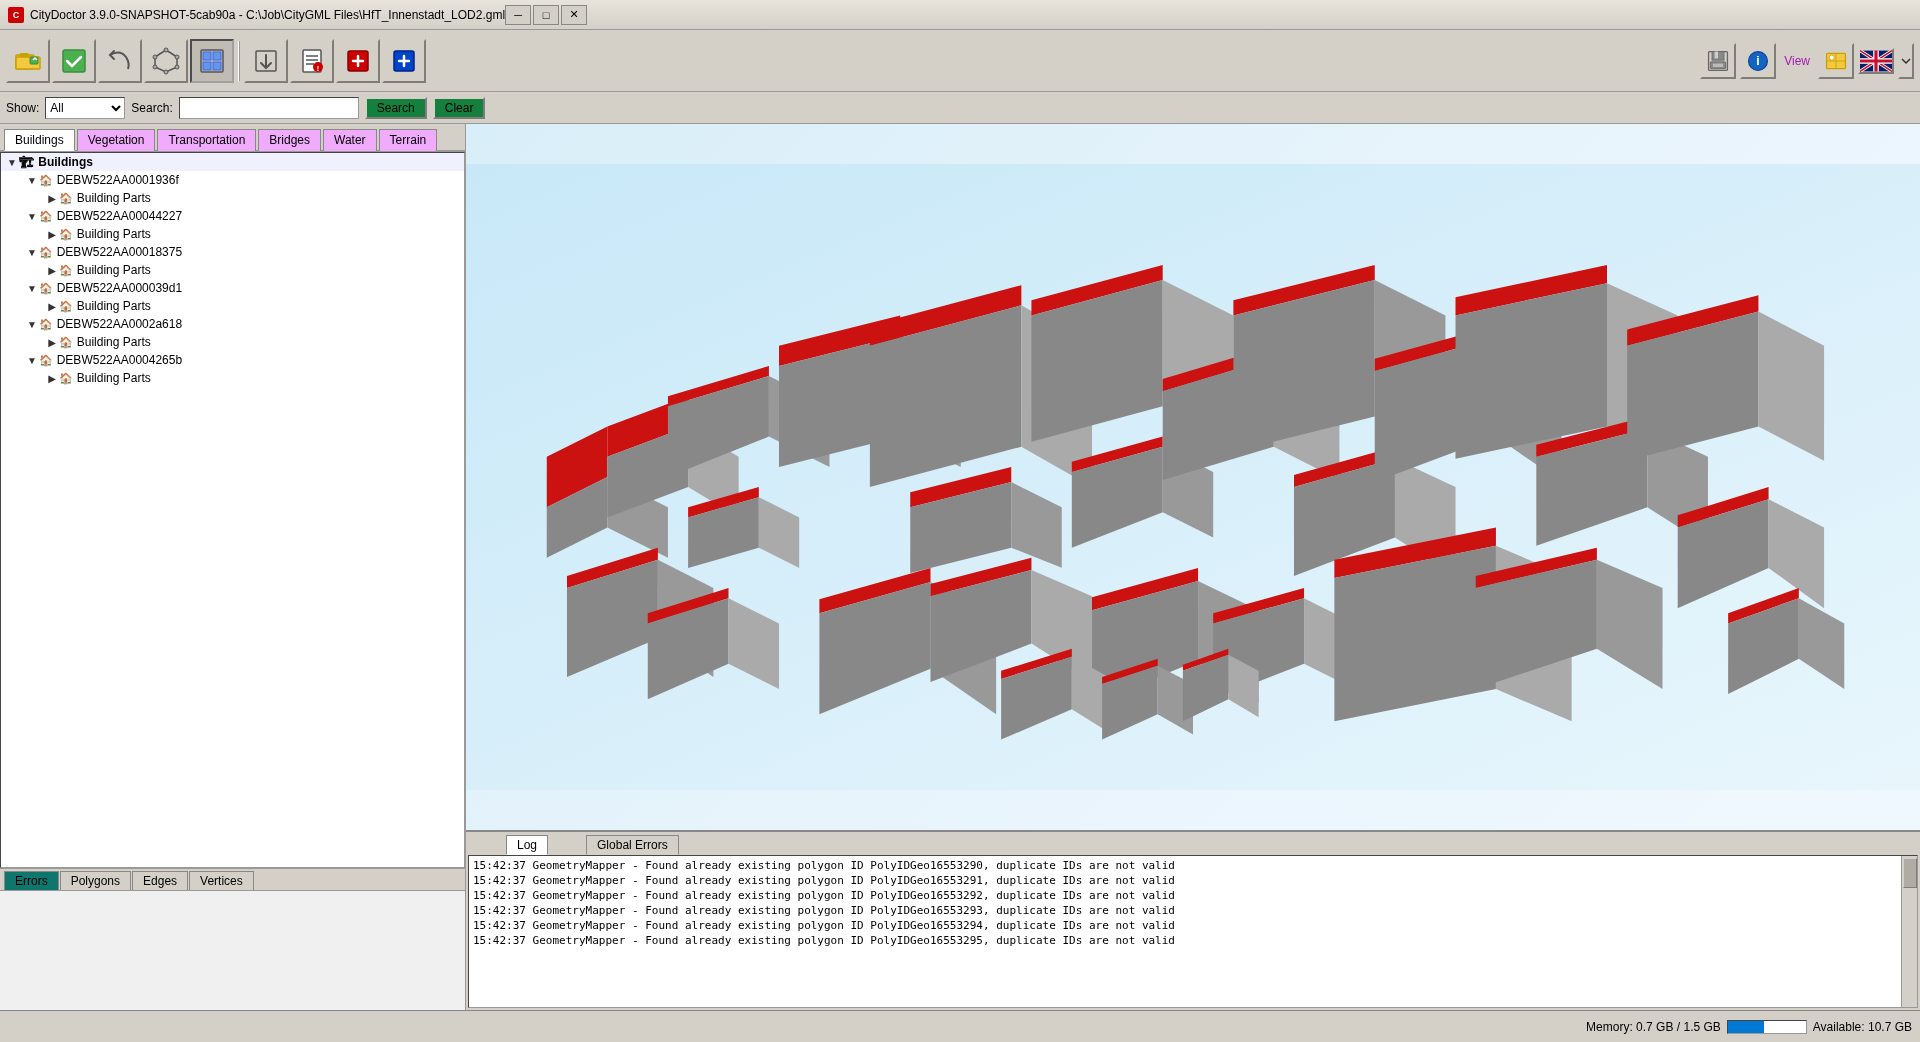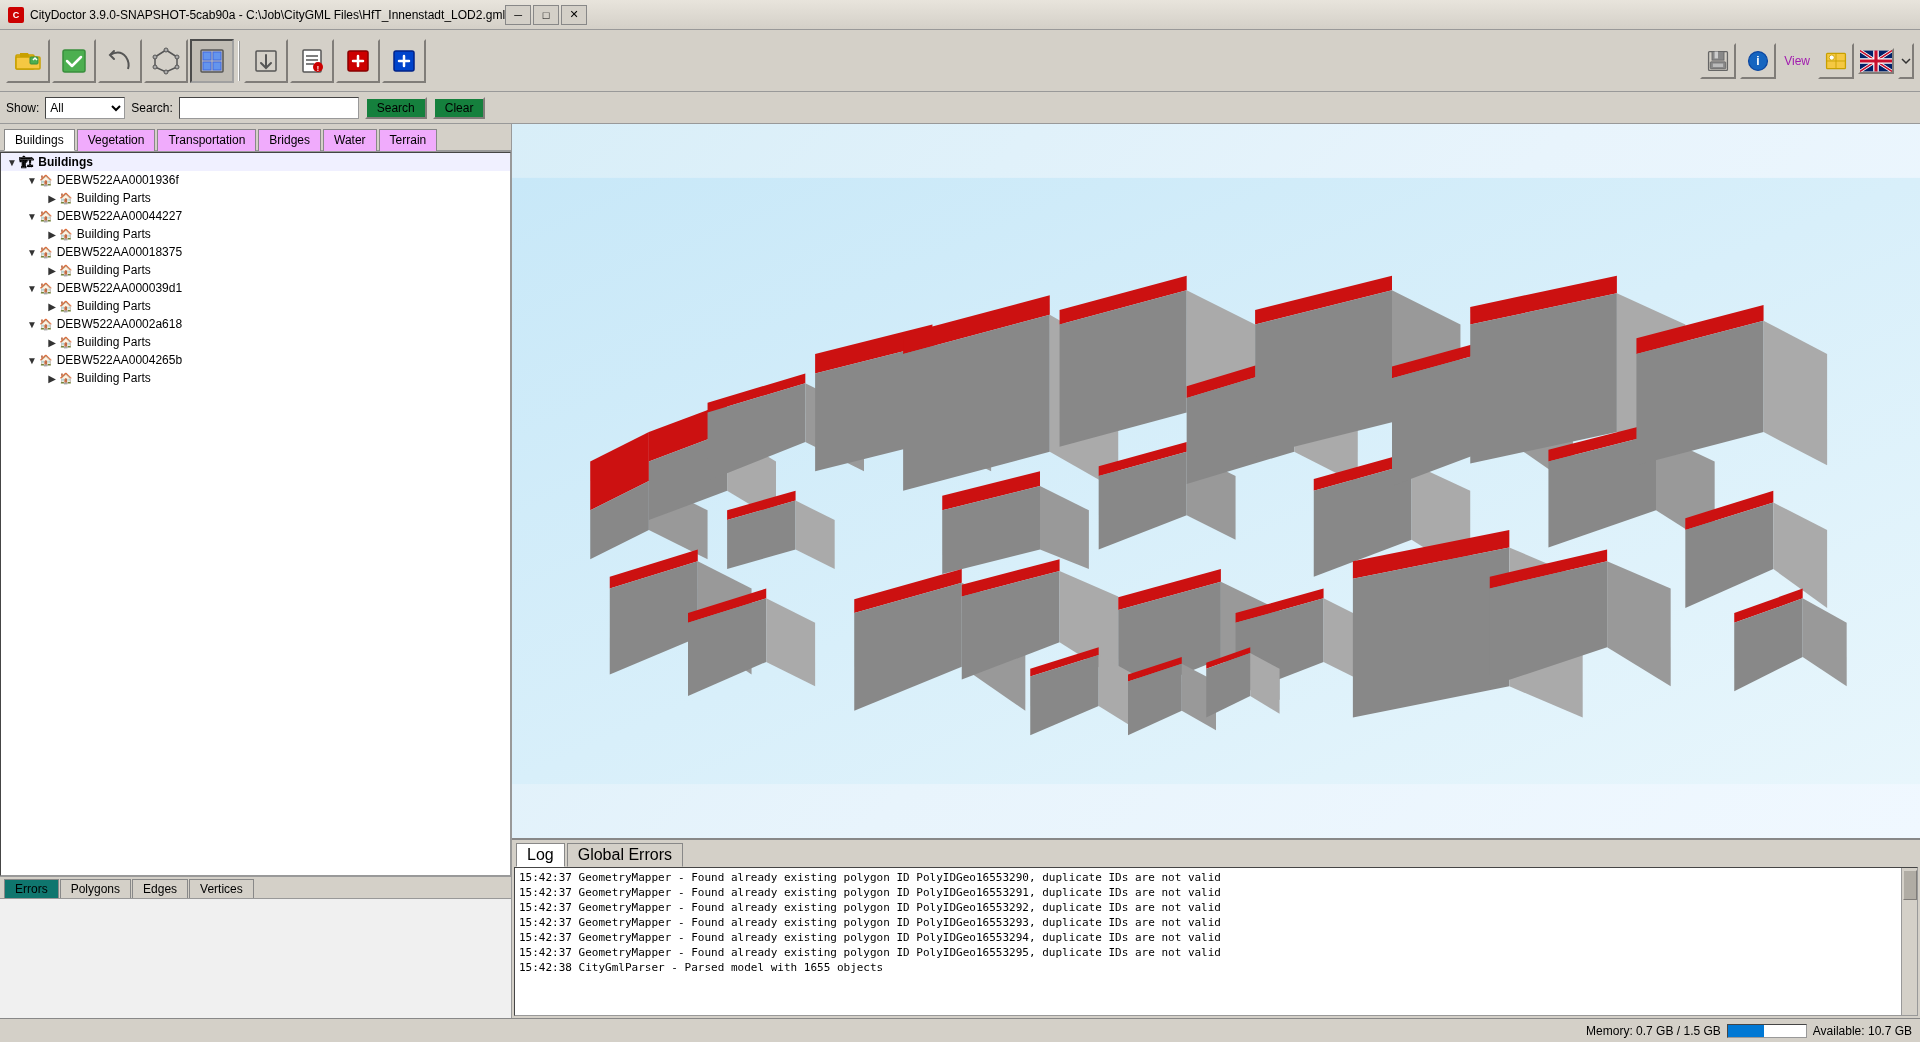--- a/index.html
+++ b/index.html
@@ -120,21 +120,21 @@
       background: #15803d;
       border: 2px outset #d4d0c8;
       cursor: pointer;
     }
 
     
     #content { display: flex; flex: 1; overflow: hidden; }
     
     
     #left-panel { 
-      width: 512px; 
+      width: 466px; 
       display: flex; 
       flex-direction: column; 
       background: #d4d0c8;
       border-right: 1px solid #999;
     }
     
     
     #cat-tabs {
       display: flex;
       background: #d4d0c8;
@@ -241,25 +241,26 @@
       flex-direction: column;
     }
     #log-tabs {
       display: flex;
       padding: 3px 4px 0;
       gap: 2px;
       background: #d4d0c8;
     }
     .log-tab {
       padding: 2px 10px;
-      font-size: 16px;
+      font-size: 12px;
       background: #d4d0c8;
       border: 1px solid #888;
       border-bottom: 1px solid #d4d0c8;
       cursor: pointer;
+      margin-left: 36px;
     }
     .log-tab.active {
       background: white;
       border-bottom: 1px solid white;
     }
     #log-content {
       flex: 1;
       background: white;
       border: 1px inset #999;
       margin: 0 2px 2px;
@@ -269,21 +270,21 @@
       font-family: monospace;
     }
     .log-line { 
       padding: 1px 0; 
       white-space: nowrap;
       color: #000;
     }
     
     
     #statusbar {
-      height: 24px;
+      height: 32px;
       background: #d4d0c8;
       border-top: 1px solid #888;
       display: flex;
       align-items: center;
       padding: 0 8px;
       font-size: 12px;
       gap: 12px;
     }
     #memory-bar-container {
       display: flex;
@@ -794,21 +795,20 @@
           <div class="log-tab active">Log</div>
           <div class="log-tab">Global Errors</div>
         </div>
         <div id="log-content" style="position:relative">
           <div class="log-line">15:42:37 GeometryMapper - Found already existing polygon ID PolyIDGeo16553290, duplicate IDs are not valid</div>
           <div class="log-line">15:42:37 GeometryMapper - Found already existing polygon ID PolyIDGeo16553291, duplicate IDs are not valid</div>
           <div class="log-line">15:42:37 GeometryMapper - Found already existing polygon ID PolyIDGeo16553292, duplicate IDs are not valid</div>
           <div class="log-line">15:42:37 GeometryMapper - Found already existing polygon ID PolyIDGeo16553293, duplicate IDs are not valid</div>
           <div class="log-line">15:42:37 GeometryMapper - Found already existing polygon ID PolyIDGeo16553294, duplicate IDs are not valid</div>
           <div class="log-line">15:42:37 GeometryMapper - Found already existing polygon ID PolyIDGeo16553295, duplicate IDs are not valid</div>
-          <div class="log-line">15:42:38 CityGmlParser - Parsed model with 1655 objects</div>
 
           <div style="position:absolute; right:0; top:0; width:16px; height:100%; background:#d4d0c8; border-left:1px solid #999;">
             <div style="width:14px; height:30px; background:#b0acA4; margin:2px 1px; border:1px outset #d4d0c8;"></div>
           </div>
         </div>
       </div>
     </div>
   </div>
 
   <div id="statusbar">

